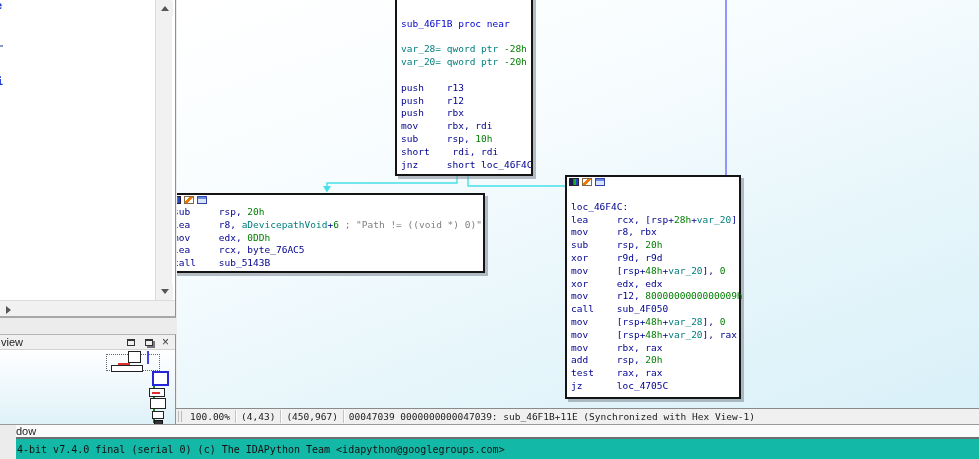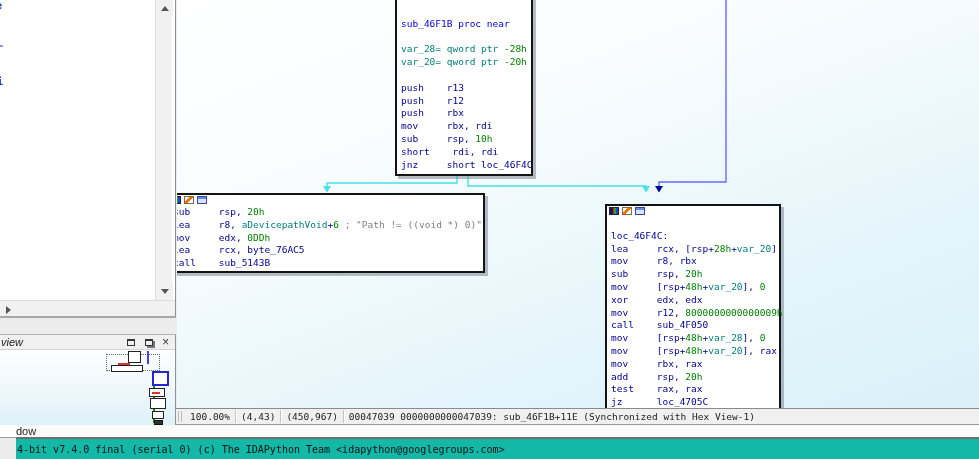--- a/index.html
+++ b/index.html
@@ -17,22 +17,22 @@
   .frag3 { position:absolute; left:0; top:45px; width:3px; height:2px; background:#8899c9; }
   .vscroll { position:absolute; right:3px; top:0; width:17px; height:300px; background:#f1f1f1; border-left:1px solid #dcdcdc; }
   .scroll-btn { position:absolute; left:0; width:17px; height:15px; background:#f1f1f1; display:flex; align-items:center; justify-content:center; }
   .tri-up { width:0;height:0;border-left:4px solid transparent;border-right:4px solid transparent;border-bottom:5px solid #555; }
   .tri-down { width:0;height:0;border-left:4px solid transparent;border-right:4px solid transparent;border-top:5px solid #555; }
   .tri-right { width:0;height:0;border-top:4px solid transparent;border-bottom:4px solid transparent;border-left:5px solid #555; }
   .hscroll { position:absolute; left:0; bottom:0; width:175px; height:16px; background:#f1f1f1; border-top:1px solid #dcdcdc; }
   .hscroll .scroll-btn { right:18px; top:1px; }
 
   
-  .overview-panel { position:absolute; left:0; top:334px; width:176px; height:104px;
-    background:#fff; border-right:1px solid #919191; border-top:1px solid #b5b5b5; border-bottom:1px solid #999; overflow:hidden;font-style:italic; }
+  .overview-panel { position:absolute; left:0; top:334px; width:176px; height:91px;
+    background:#fff; border-right:1px solid #919191; border-top:1px solid #b5b5b5; border-bottom:1px solid #999; overflow:hidden; }
   .overview-title { position:absolute; left:0; top:0; width:100%; height:15px; background:#f0f0f0;
     border-bottom:1px solid #d2d2d2; font-size:11px; color:#222; }
   .overview-title .t { position:absolute; left:1px; top:1px; }
   .win-btn { position:absolute; top:2px; width:11px; height:11px; display:flex; align-items:center; justify-content:center; cursor:default; }
   .btn-restore { left:125px; } .btn-restore i { display:block; width:8px; height:7px; border:1px solid #333; border-top:2px solid #333; }
   .btn-float { left:143px; } .btn-float i { display:block; width:8px; height:7px; border:1px solid #333; border-top:2px solid #333; box-shadow:2px 2px 0 #777; }
   .btn-close { left:160px; font-size:12px; color:#333; line-height:11px; }
   .overview-body { position:absolute; left:0; top:16px; width:175px; height:74px;
     background:linear-gradient(180deg,#fdfeff 0%, #ecf7fb 60%, #ddf1f8 100%); }
   .mm { position:absolute; }
@@ -56,21 +56,21 @@
   .edges { position:absolute; left:0; top:0; pointer-events:none; }
   .edge-cyan { stroke:var(--edge-cyan); fill:none; stroke-width:1.4; }
   .edge-blue { stroke:var(--edge-blue); fill:none; stroke-width:1.4; }
   .arrow-cyan { fill:var(--edge-cyan); }
   .arrow-dark { fill:var(--edge-dark); }
 
   .node { position:absolute; background:#fff; border:2px solid #141414;
     box-shadow:3px 3px 0 rgba(125,135,148,.55); }
   .node-top   { left:218px; top:-10px; width:138px; padding:12px 0 2px 0; }
   .node-left  { left:-10px; top:193px; width:318px; }
-  .node-right { left:388px; top:204px; width:176px; height:224px;margin-left:40px; }
+  .node-right { left:388px; top:175px; width:176px; height:224px; }
   .node-head { display:flex; gap:3px; height:10px; padding:1px 0 0 2px; }
   .nicon { width:10px; height:8px; border:1px solid #223; }
   .icon-palette { background:linear-gradient(90deg,#1a1a50 0 35%, #cc2222 35% 55%, #22aa22 55% 75%, #2244cc 75% 100%); }
   .icon-pencil  { background:linear-gradient(135deg,#fff 32%, #ee7700 32% 62%, #fff 62%); border-color:#886644; }
   .icon-group   { background:#d8e4fa; border-color:#3344aa; box-shadow:inset 0 2px 0 #6688dd; }
 
   .code { padding:1px 0 1px 4px; }
   .node-left .code { padding-left:4px; }
   .code-line { font-family:"DejaVu Sans Mono", monospace; font-size:9.5px; line-height:12.8px;
     white-space:pre; color:var(--asm-navy); }
@@ -196,20 +196,21 @@
         <span class="nicon icon-palette"></span>
         <span class="nicon icon-pencil"></span>
         <span class="nicon icon-group"></span>
       </div>
       <div class="code">
           <div class="code-line">&nbsp;</div>
           <div class="code-line"><span class="tk-code">loc_46F4C:</span></div>
           <div class="code-line"><span class="tk-code">lea     rcx, [rsp+</span><span class="tk-num">28h</span><span class="tk-code">+</span><span class="tk-teal">var_20</span><span class="tk-code">]</span></div>
           <div class="code-line"><span class="tk-code">mov     r8, rbx</span></div>
           <div class="code-line"><span class="tk-code">sub     rsp, </span><span class="tk-num">20h</span></div>
+          <div class="code-line"><span class="tk-code">xor     r9d, r9d</span></div>
           <div class="code-line"><span class="tk-code">mov     [rsp+</span><span class="tk-num">48h</span><span class="tk-code">+</span><span class="tk-teal">var_20</span><span class="tk-code">], </span><span class="tk-num">0</span></div>
           <div class="code-line"><span class="tk-code">xor     edx, edx</span></div>
           <div class="code-line"><span class="tk-code">mov     r12, </span><span class="tk-num">8000000000000009h</span></div>
           <div class="code-line"><span class="tk-code">call    sub_4F050</span></div>
           <div class="code-line"><span class="tk-code">mov     [rsp+</span><span class="tk-num">48h</span><span class="tk-code">+</span><span class="tk-teal">var_28</span><span class="tk-code">], </span><span class="tk-num">0</span></div>
           <div class="code-line"><span class="tk-code">mov     [rsp+</span><span class="tk-num">48h</span><span class="tk-code">+</span><span class="tk-teal">var_20</span><span class="tk-code">], rax</span></div>
           <div class="code-line"><span class="tk-code">mov     rbx, rax</span></div>
           <div class="code-line"><span class="tk-code">add     rsp, </span><span class="tk-num">20h</span></div>
           <div class="code-line"><span class="tk-code">test    rax, rax</span></div>
           <div class="code-line"><span class="tk-code">jz      loc_4705C</span></div>

